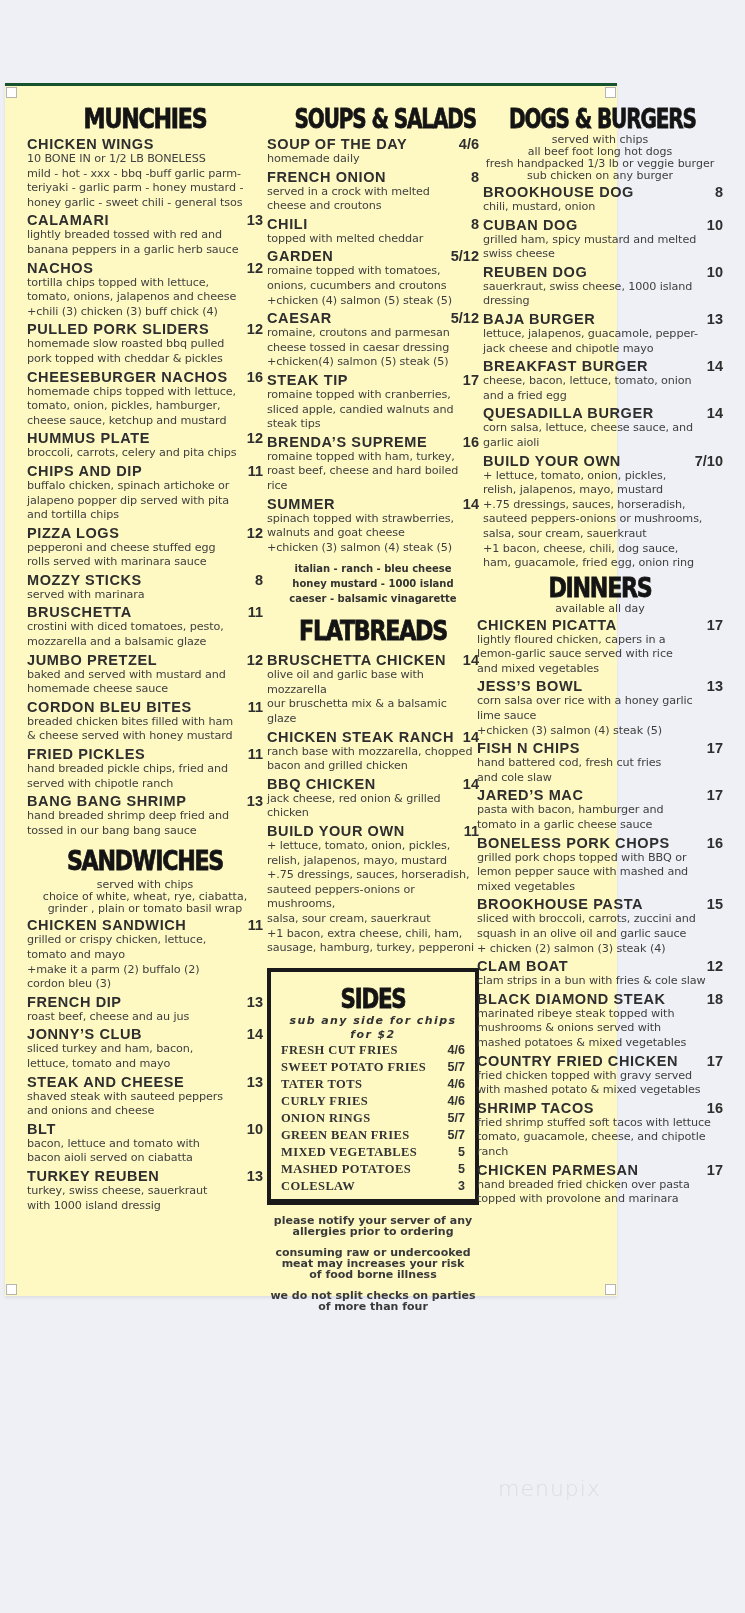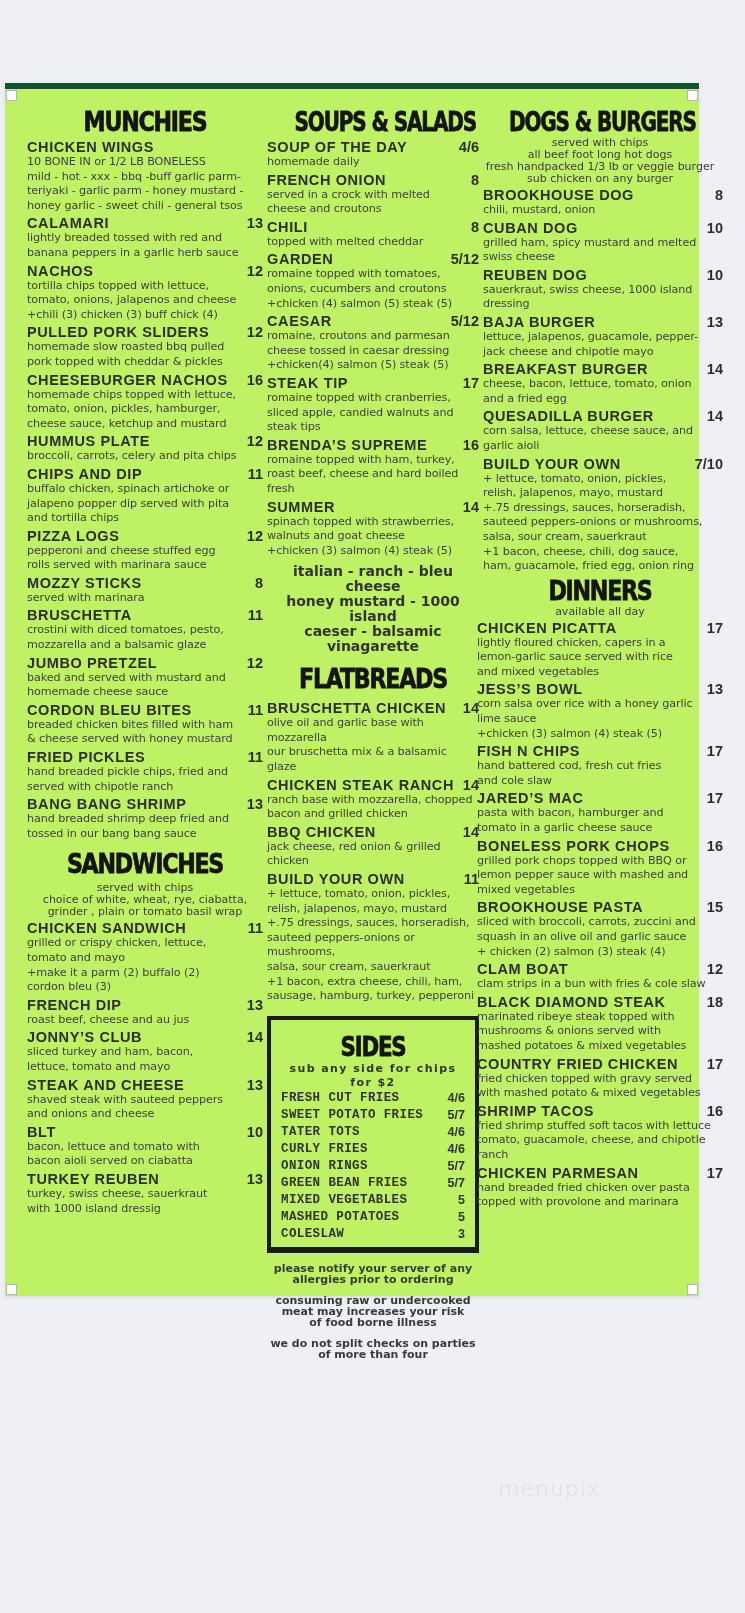--- a/index.html
+++ b/index.html
@@ -1,21 +1,21 @@
 <!DOCTYPE html>
 <html><head>
   <meta charset="utf-8">
   <style>
     * { box-sizing: border-box; margin: 0; padding: 0; }
     html, body { width: 745px; height: 1613px; background: #eff0f5; overflow: hidden; }
     body { font-family: "DejaVu Sans", sans-serif; color: #3a3a3a; position: relative; }
 
     .page {
-      position: absolute; left: 5px; top: 83px; width: 694px; height: 1213px;
-      background: #bef264; border-top: 6px solid #14532d;
+      position: absolute; left: 5px; top: 83px; width: 612px; height: 1213px;
+      background: #fef9c3; border-top: 3px solid #14532d;
       box-shadow: 0 2px 3px rgba(0,0,0,0.08);
     }
     .corner { position: absolute; width: 11px; height: 11px; border: 1px solid #b5b5b5; background: #fff; }
     .corner.tl { left: 1px; top: 1px; }
     .corner.tr { right: 1px; top: 1px; }
     .corner.bl { left: 1px; bottom: 1px; }
     .corner.br { right: 1px; bottom: 1px; }
 
     .col { position: absolute; top: 18px; }
     .col.c1 { left: 22px; width: 236px; }
@@ -36,29 +36,29 @@
     .item-name {
       font-family: "Liberation Sans", sans-serif; font-weight: 700; font-size: 14.5px;
       letter-spacing: 0.6px; color: #2e2e2e; line-height: 16px; white-space: nowrap;
     }
     .item-price {
       font-family: "Liberation Sans", sans-serif; font-weight: 700; font-size: 14.5px;
       color: #2e2e2e; line-height: 16px; padding-left: 4px;
     }
     .item-desc { font-size: 11.2px; line-height: 14.6px; color: #3f3f3f; letter-spacing: -0.1px; }
 
-    .dressings { text-align: center; font-weight: 700; font-size: 14px; line-height: 15px; color: #333; margin-top: 6px; }
+    .dressings { text-align: center; font-weight: 700; font-size: 10px; line-height: 15px; color: #333; margin-top: 6px; }
 
     .sides-box {
       border: 4px solid #1a1a1a; border-bottom-width: 6px; margin-top: 12px; padding: 12px 10px 4px 10px;
     }
     .sides-box .heading { font-size: 26px; }
-    .sides-note { text-align: center; font-weight: 700; font-size: 11px; letter-spacing: 1.4px; line-height: 14px; color: #333; }
+    .sides-note { text-align: center; font-weight: 700; font-size: 11px; letter-spacing: 1.4px; line-height: 14px; color: #333; font-style: italic; }
     .side-row { display: flex; justify-content: space-between; }
-    .side-name { font-family: Liberation Mono, monospace; font-weight: 700; font-size: 12.5px; letter-spacing: 0.4px; color: #333; line-height: 17px; }
+    .side-name { font-family: Liberation Serif, serif; font-weight: 700; font-size: 12.5px; letter-spacing: 0.4px; color: #333; line-height: 17px; }
     .side-price { font-family: "Liberation Sans", sans-serif; font-weight: 700; font-size: 12.5px; color: #333; line-height: 17px; }
 
     .notice { text-align: center; font-weight: 700; font-size: 11px; line-height: 11px; color: #3a3a3a; margin-top: 10px; }
 
     .watermark {
       position: absolute; left: 498px; top: 1476px; font-family: "DejaVu Sans", sans-serif;
       font-size: 22px; color: #dadce3; letter-spacing: 1px; font-weight: 300;
     }
   </style>
 </head>
@@ -305,21 +305,21 @@
             <div class="item-desc">sliced apple, candied walnuts and</div>
             <div class="item-desc">steak tips</div>
           </div>
           <div class="item">
             <div class="item-row">
               <span class="item-name">BRENDA’S SUPREME</span>
               <span class="item-price">16</span>
             </div>
             <div class="item-desc">romaine topped with ham, turkey,</div>
             <div class="item-desc">roast beef, cheese and hard boiled</div>
-            <div class="item-desc">fresh</div>
+            <div class="item-desc">rice</div>
           </div>
           <div class="item">
             <div class="item-row">
               <span class="item-name">SUMMER</span>
               <span class="item-price">14</span>
             </div>
             <div class="item-desc">spinach topped with strawberries,</div>
             <div class="item-desc">walnuts and goat cheese</div>
             <div class="item-desc">+chicken (3) salmon (4) steak (5)</div>
           </div>

